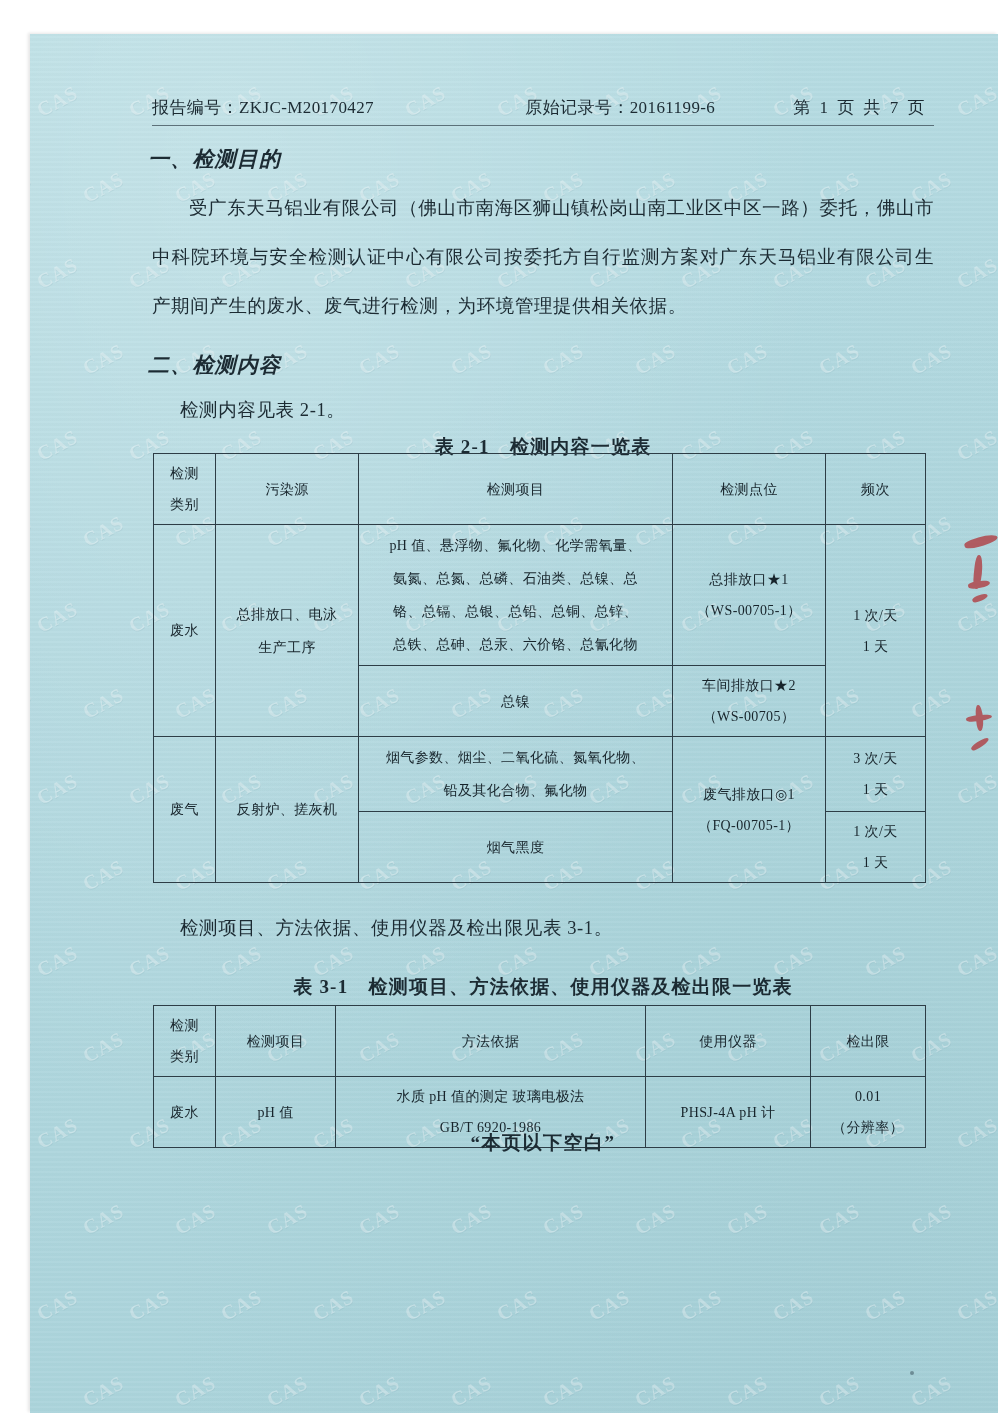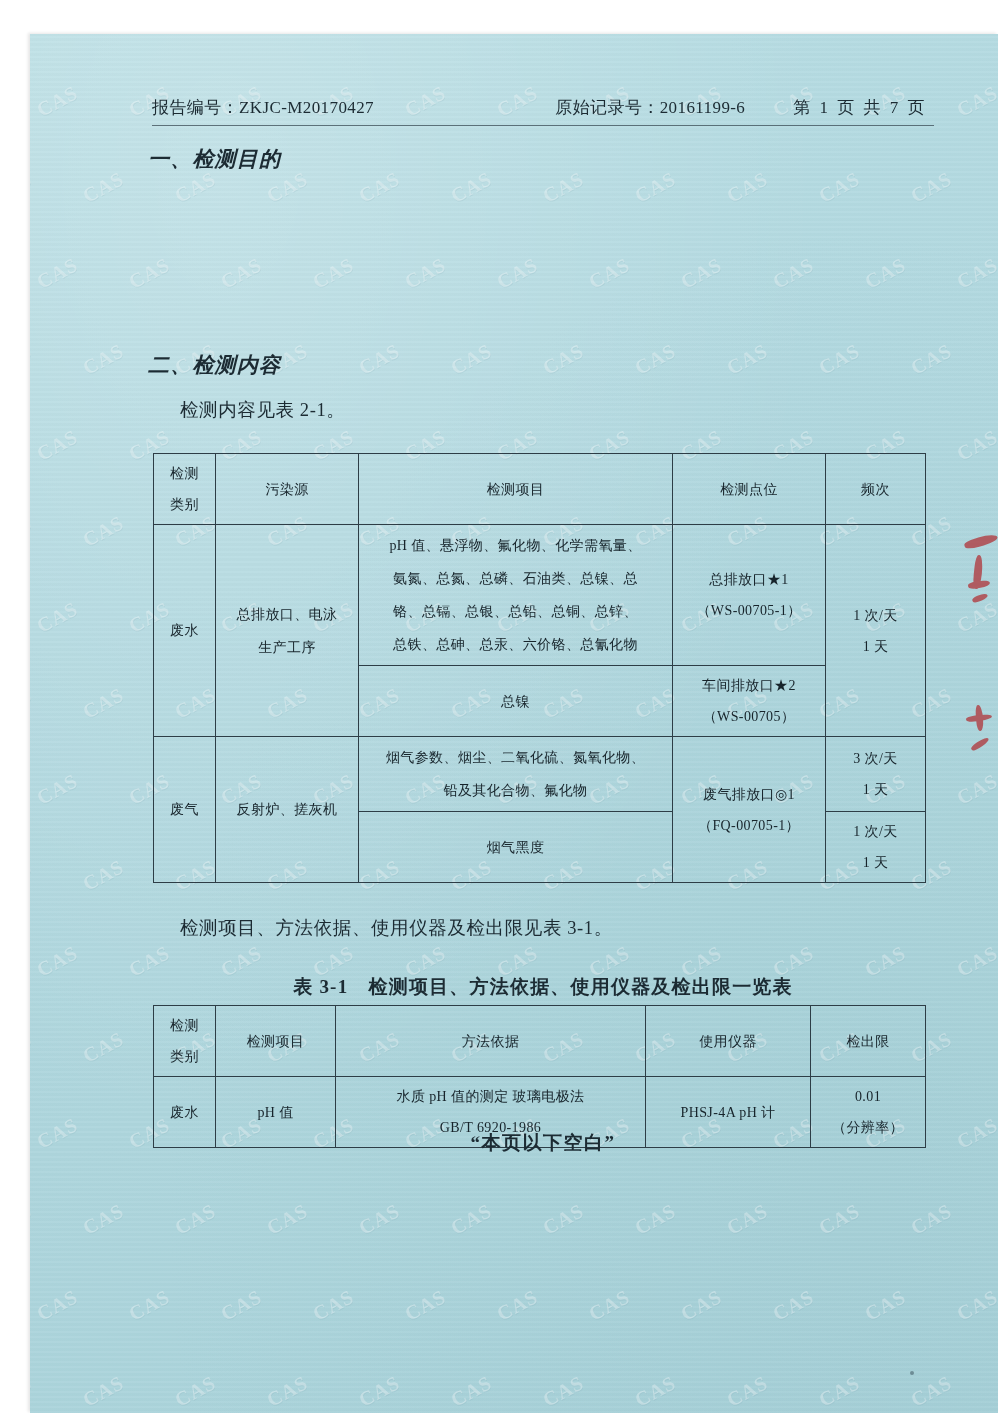--- a/index.html
+++ b/index.html
@@ -75,21 +75,21 @@
     left: 122px;
     top: 62px;
     width: 775px;
     display: flex;
     align-items: baseline;
     font-size: 17px;
     letter-spacing: 0.4px;
     white-space: nowrap;
   }
   .doc-header .hdr-report { margin-right: auto; }
-  .doc-header .hdr-record { margin-right: 48px; font-family: Liberation Serif, serif; }
+  .doc-header .hdr-record { margin-right: 78px; font-family: Liberation Serif, serif; }
   .doc-header .hdr-page { letter-spacing: 2.5px; }
   .header-rule {
     position: absolute;
     left: 122px;
     top: 91px;
     width: 782px;
     height: 1px;
     background: #3b4c56;
     opacity: .75;
   }
@@ -407,23 +407,25 @@
   <div id="content">
 
     <div class="doc-header">
       <span class="hdr-report">报告编号：ZKJC-M20170427</span>
       <span class="hdr-record">原始记录号：20161199-6</span>
       <span class="hdr-page">第 1 页 共 7 页</span>
     </div>
     <div class="header-rule"></div>
 
     <div class="sec-heading" id="sec1-heading">一、检测目的</div>
+    <div class="para" id="sec1-para">受广东天马铝业有限公司（佛山市南海区狮山镇松岗山南工业区中区一路）委托，佛山市中科院环境与安全检测认证中心有限公司按委托方自行监测方案对广东天马铝业有限公司生产期间产生的废水、废气进行检测，为环境管理提供相关依据。</div>
 
     <div class="sec-heading" id="sec2-heading">二、检测内容</div>
     <div class="para" id="sec2-para">检测内容见表 2-1。</div>
+    <div class="table-caption" id="tbl21-caption">表 2-1　检测内容一览表</div>
 
     <table class="rpt-table" id="table-2-1">
       <colgroup>
         <col style="width:62px">
         <col style="width:143px">
         <col style="width:314px">
         <col style="width:153px">
         <col style="width:100px">
       </colgroup>
       <thead>

